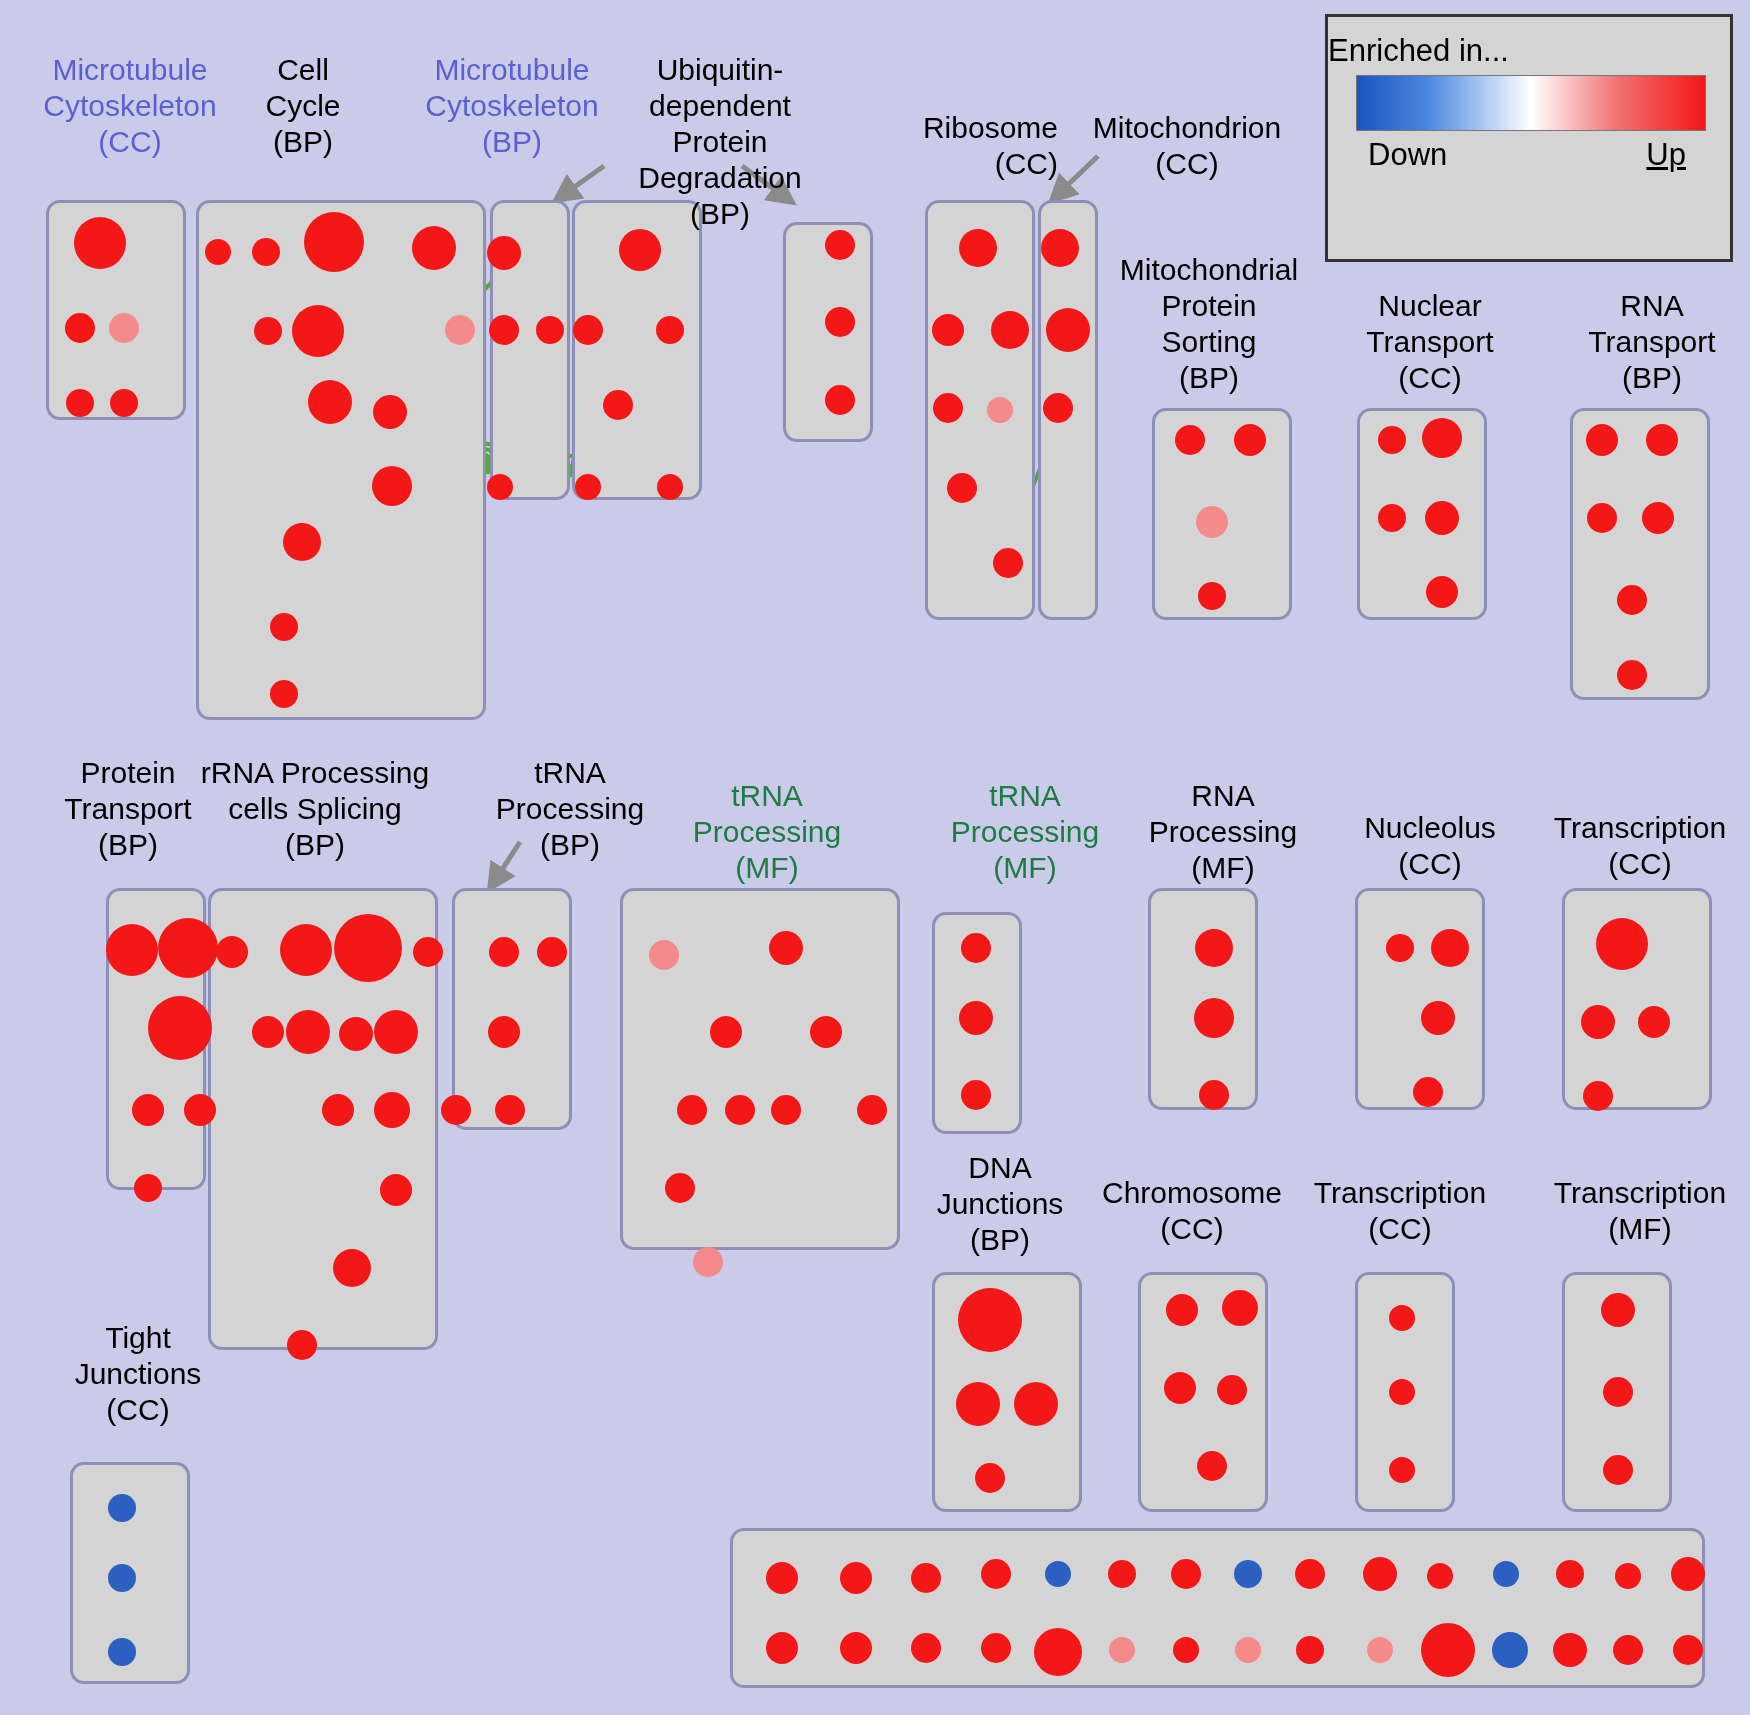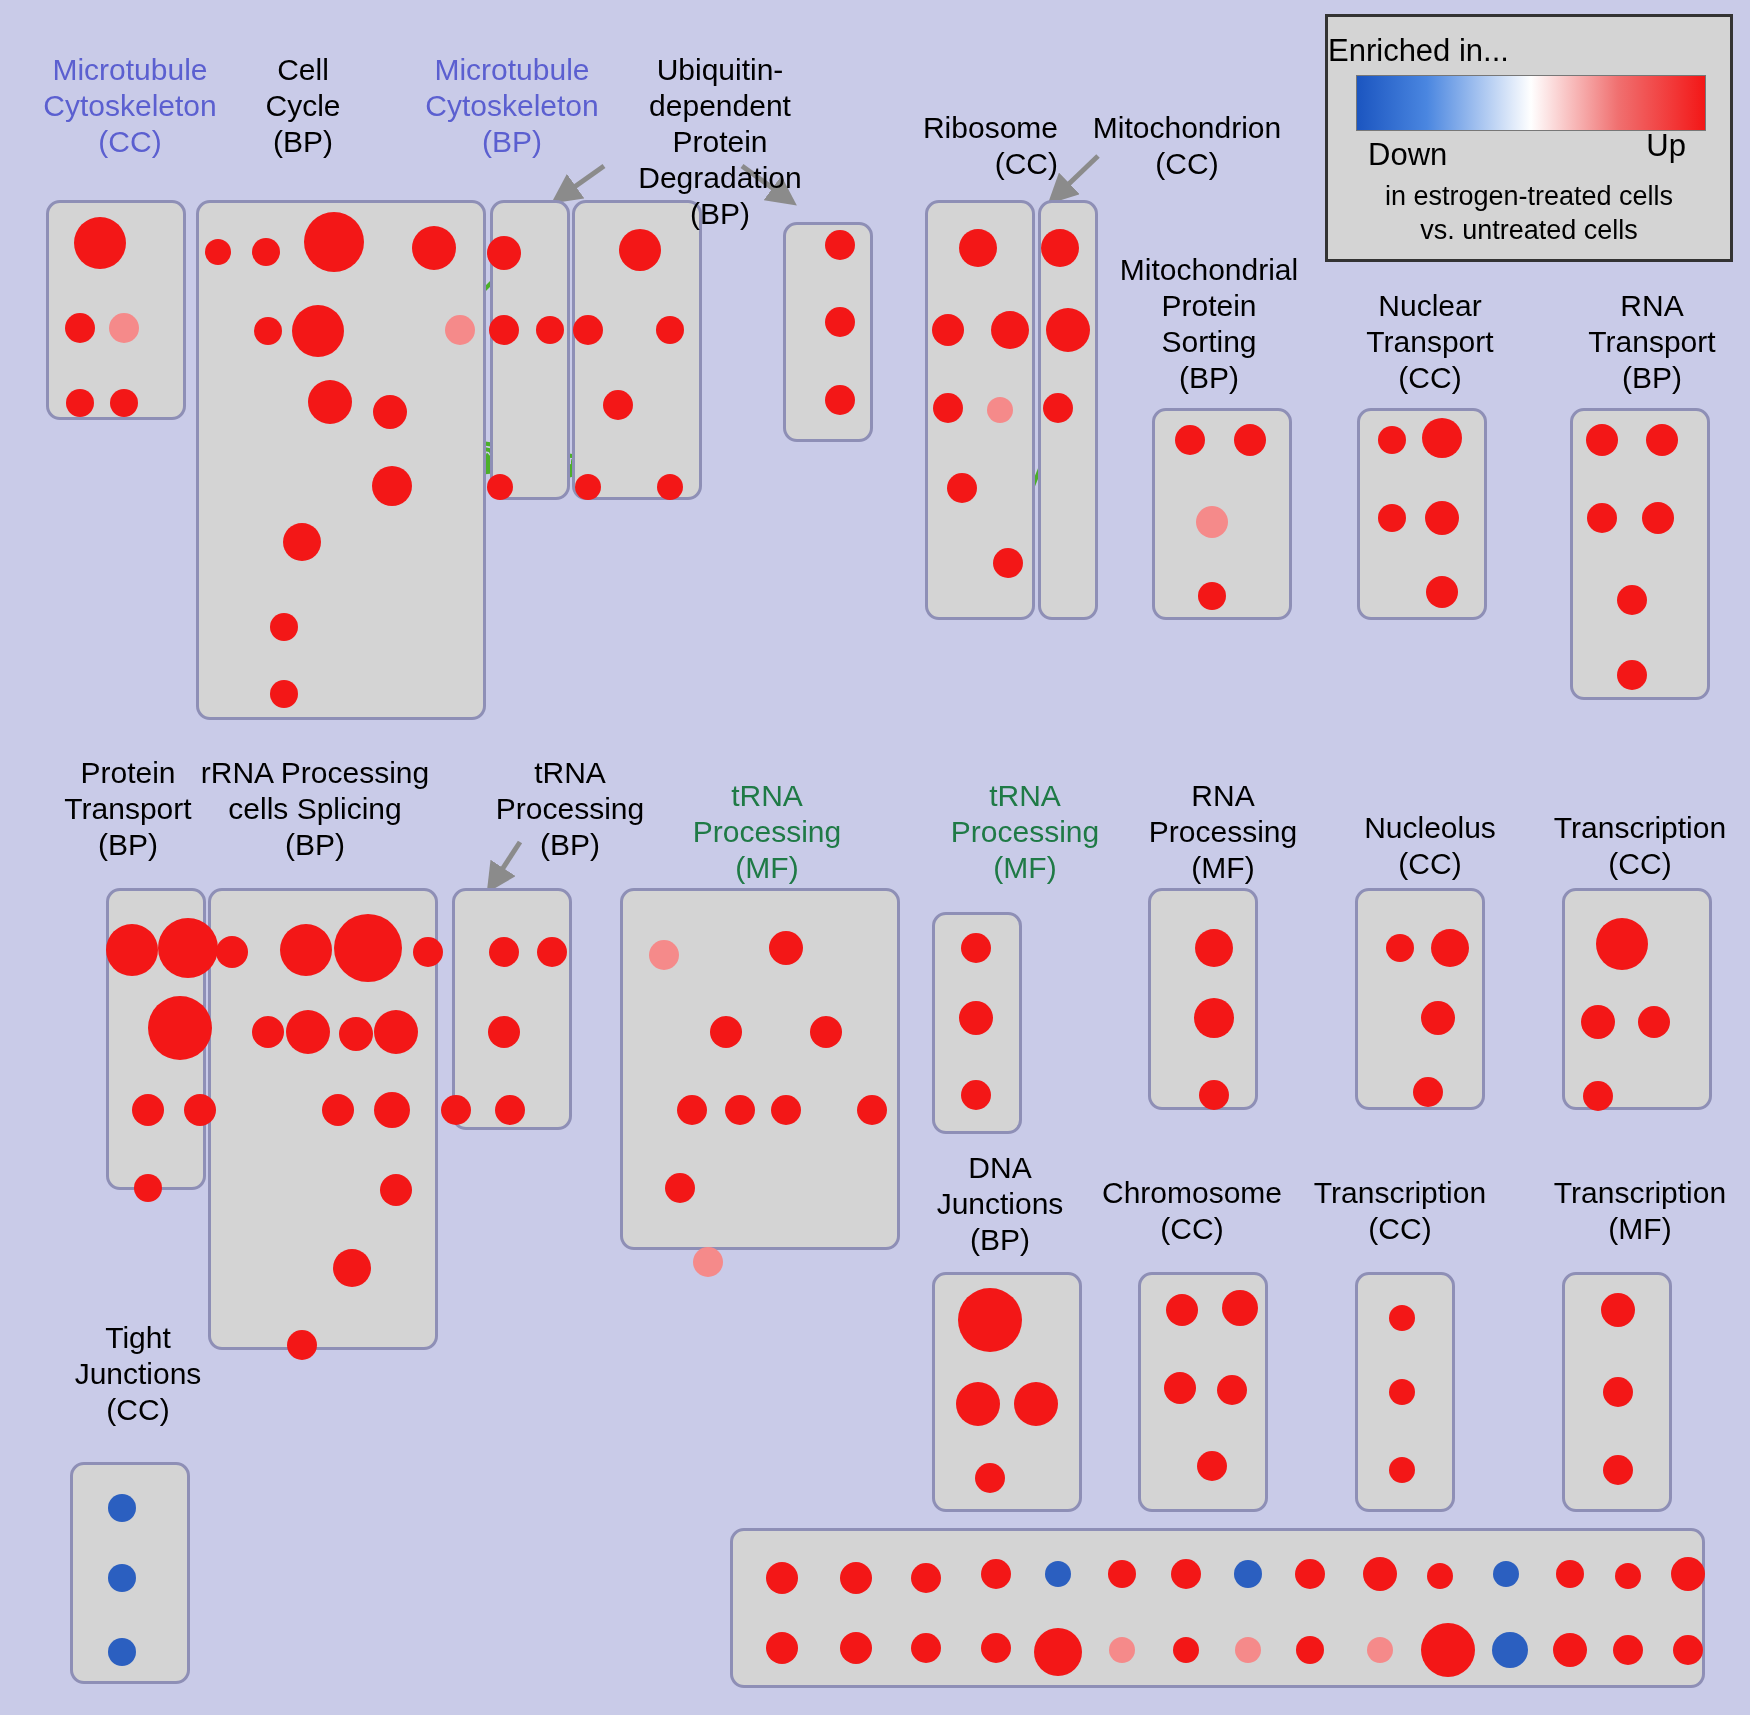--- a/index.html
+++ b/index.html
@@ -475,18 +475,16 @@
         <div class="label" style="left: 48px; top: 1320px; width: 180px;">Tight
 Junctions
 (CC)</div>
       </div>
 
 
     <div class="legend" style="left:1325px; top:14px; width:408px; height:248px;">
       <div class="legend-title">Enriched in...</div>
       <div class="legend-bar" style="left:28px; top:58px; width:348px; height:54px;"></div>
       <div class="legend-down" style="top:120px;">Down</div>
-      <div class="legend-up" style="top:111px;">Up</div>
-      <div class="legend-sub" style="top:162px;">in estrogen-treated cells
-vs. untreated cells</div>
+      <div class="legend-up" style="top:120px;text-decoration:underline;">Up</div>
     </div>
   </div>
 </div>
 
 </body></html>

